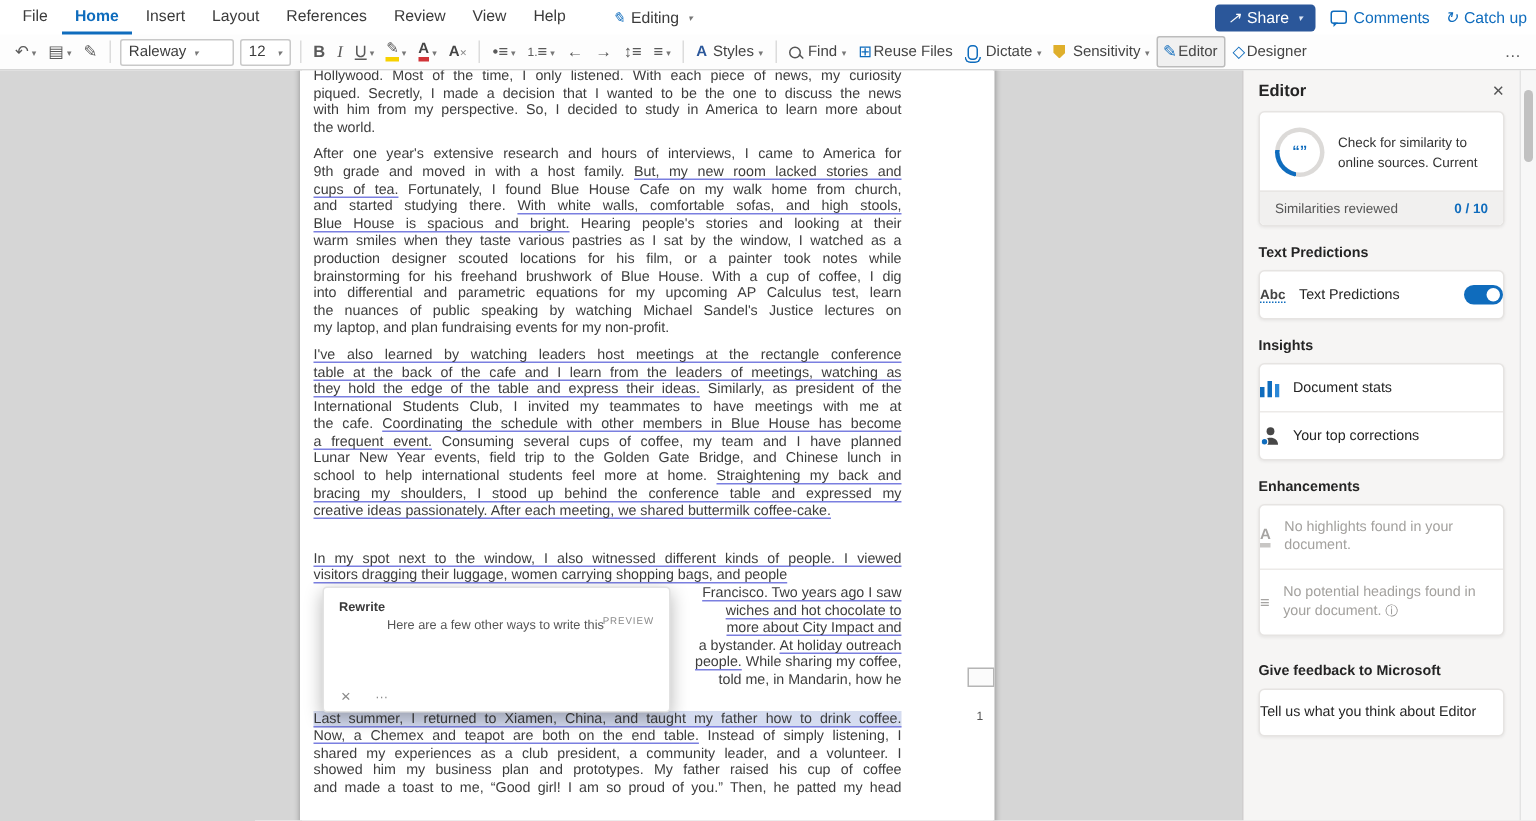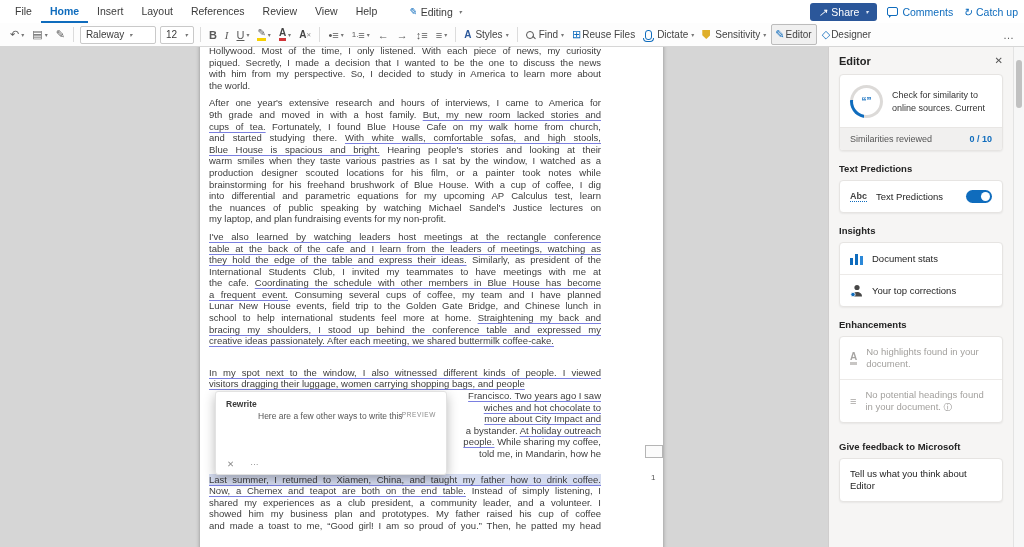--- a/index.html
+++ b/index.html
@@ -73,21 +73,21 @@
   .card{background:#fff;border:1px solid #e6e4e2;border-radius:4px;box-shadow:0 1px 2px rgba(0,0,0,.06);margin-bottom:10px;overflow:hidden;}
   .sim-body{display:flex;gap:9px;padding:10px 10px 9px;align-items:center;}
   .donut{width:33px;height:33px;border-radius:50%;background:conic-gradient(from 190deg,#0f6cbd 0deg 85deg,#dcdad8 85deg 360deg);position:relative;flex:none;}
   .donut::before{content:"";position:absolute;inset:3px;background:#fff;border-radius:50%;}
   .donut-q{position:absolute;inset:0;display:flex;align-items:center;justify-content:center;color:#0f6cbd;font-size:10px;font-weight:bold;font-style:normal;}
   .sim-text{font-size:9px;line-height:12.5px;color:#333;}
   .sim-footer{display:flex;justify-content:space-between;padding:6px 10px;background:#f1f0ef;border-top:1px solid #e8e6e4;font-size:9px;color:#555;}
   .sim-score{color:#0f6cbd;font-weight:bold;}
   .section-label{font-size:9.5px;font-weight:bold;margin:12px 0 6px;}
   .section-label.mt-lg{margin-top:18px;}
-  .row{display:flex;align-items:center;gap:9px;padding:9px 10px;}
+  .row{display:flex;align-items:center;gap:9px;padding:9px 0;}
   .row + .row{border-top:1px solid #eceae8;}
   .row-label{flex:1;line-height:12px;}
   .abc-icon{font-size:9px;font-weight:bold;color:#444;border-bottom:1px dotted #0f6cbd;}
   .toggle{width:26px;height:13px;border-radius:7px;background:#0f6cbd;position:relative;flex:none;}
   .toggle::after{content:"";position:absolute;right:2px;top:2px;width:9px;height:9px;border-radius:50%;background:#fff;}
   .dis .row-label{color:#a3a19e;}
   .hlA{font-weight:bold;font-size:10px;color:#a6a4a2;border-bottom:3px solid #c8c6c4;line-height:10px;font-style:normal;}
   .hlines{color:#a6a4a2;font-size:11px;font-style:normal;}
   .info{color:#8a8886;font-style:normal;font-size:8.5px;}
   
@@ -261,21 +261,21 @@
             <div class="line"><span>the nuances of public speaking by watching Michael Sandel's Justice lectures on</span></div>
             <div class="line e"><span>my laptop, and plan fundraising events for my non-profit.</span></div>
           </div>
           <div class="para">
             <div class="line"><span class="u">I've also learned by watching leaders host meetings at the rectangle conference</span></div>
             <div class="line"><span class="u">table at the back of the cafe and I learn from the leaders of meetings, watching as</span></div>
             <div class="line"><span class="u">they hold the edge of the table and express their ideas.</span><span> Similarly, as president of the</span></div>
             <div class="line"><span>International Students Club, I invited my teammates to have meetings with me at</span></div>
             <div class="line"><span>the cafe. </span><span class="u">Coordinating the schedule with other members in Blue House has become</span></div>
             <div class="line"><span class="u">a frequent event.</span><span> Consuming several cups of coffee, my team and I have planned</span></div>
-            <div class="line"><span>Lunar New House events, field trip to the Golden Gate Bridge, and Chinese lunch in</span></div>
+            <div class="line"><span>Lunar New Year events, field trip to the Golden Gate Bridge, and Chinese lunch in</span></div>
             <div class="line"><span>school to help international students feel more at home. </span><span class="u">Straightening my back and</span></div>
             <div class="line"><span class="u">bracing my shoulders, I stood up behind the conference table and expressed my</span></div>
             <div class="line e"><span class="u">creative ideas passionately. After each meeting, we shared buttermilk coffee-cake.</span></div>
           </div>
           <div class="para" style="margin-top: 20px;">
             <div class="line"><span class="u">In my spot next to the window, I also witnessed different kinds of people. I viewed</span></div>
             <div class="line e"><span class="u">visitors dragging their luggage, women carrying shopping bags, and people</span></div>
             <div class="line r"><span class="u">Francisco. Two years ago I saw</span></div>
             <div class="line r"><span class="u">wiches and hot chocolate to</span></div>
             <div class="line r"><span class="u">more about City Impact and</span></div>

